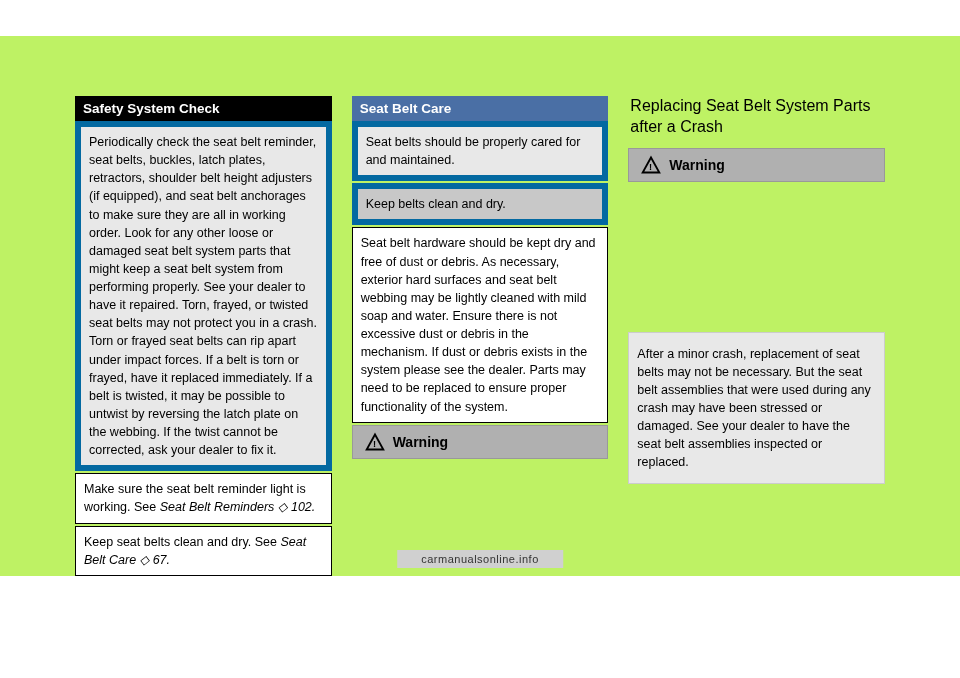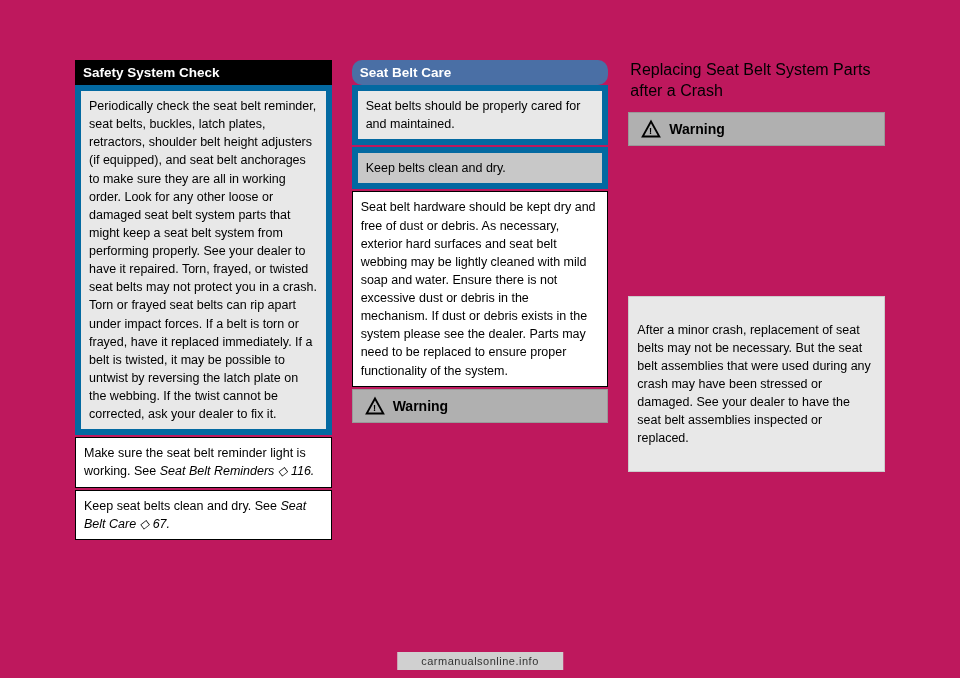--- a/index.html
+++ b/index.html
@@ -13,25 +13,26 @@
       height: 678px;
       background-color: #ffffff;
       font-family: Arial, sans-serif;
       font-size: 13px;
       color: #000000;
       overflow: hidden;
     }
 
     .page-container {
       width: 960px;
-      height: 678px;
-      background: #be185d;
+      height: 540px;
+      background: #bef264;
       display: flex;
       flex-direction: column;
       position: relative;
+      margin-top: 36px;
     }
 
     .content-area {
       display: flex;
       flex-direction: row;
       padding: 60px 75px 60px 75px;
       gap: 20px;
       flex: 1;
     }
 
@@ -52,21 +53,20 @@
       margin-bottom: 0;
     }
 
     .section-header-blue {
       background-color: #4a6fa5;
       color: #ffffff;
       font-weight: bold;
       font-size: 13.5px;
       padding: 5px 8px;
       margin-bottom: 0;
-      border-radius: 10px;
     }
 
     
     .content-box {
       background-color: #e8e8e8;
       border: 6px solid #0369a1;
       padding: 6px 8px;
       font-size: 12.5px;
       line-height: 1.45;
       margin-bottom: 2px;
@@ -135,21 +135,21 @@
     }
 
     .warning-text-label {
       font-size: 14px;
       font-weight: bold;
     }
 
     .after-crash-box {
       background-color: #e8e8e8;
       border: 1px solid #cccccc;
-      padding: 24px 8px;
+      padding: 12px 8px;
       font-size: 12.5px;
       line-height: 1.45;
       margin-top: 8px;
     }
 
     .warning-empty-area {
       min-height: 140px;
     }
   </style>
 </head>
@@ -157,21 +157,21 @@
 
 <div class="page-container">
   <div class="content-area">
 
     <div class="column">
       <div class="section-header">Safety System Check</div>
       <div class="content-box">
         <span>Periodically check the seat belt reminder, seat belts, buckles, latch plates, retractors, shoulder belt height adjusters (if equipped), and seat belt anchorages to make sure they are all in working order. Look for any other loose or damaged seat belt system parts that might keep a seat belt system from performing properly. See your dealer to have it repaired. Torn, frayed, or twisted seat belts may not protect you in a crash. Torn or frayed seat belts can rip apart under impact forces. If a belt is torn or frayed, have it replaced immediately. If a belt is twisted, it may be possible to untwist by reversing the latch plate on the webbing. If the twist cannot be corrected, ask your dealer to fix it.</span>
       </div>
       <div class="content-box-white">
-        <span>Make sure the seat belt reminder light is working. See <em>Seat Belt Reminders ◇ 116.</em></span>
+        <span>Make sure the seat belt reminder light is working. See <em>Seat Belt Reminders ◇ 102.</em></span>
       </div>
       <div class="content-box-white">
         <span>Keep seat belts clean and dry. See <em>Seat Belt Care ◇ 67.</em></span>
       </div>
     </div>
 
     <div class="column">
       <div class="section-header-blue">Seat Belt Care</div>
       <div class="content-box">
         <span>Seat belts should be properly cared for and maintained.</span>

